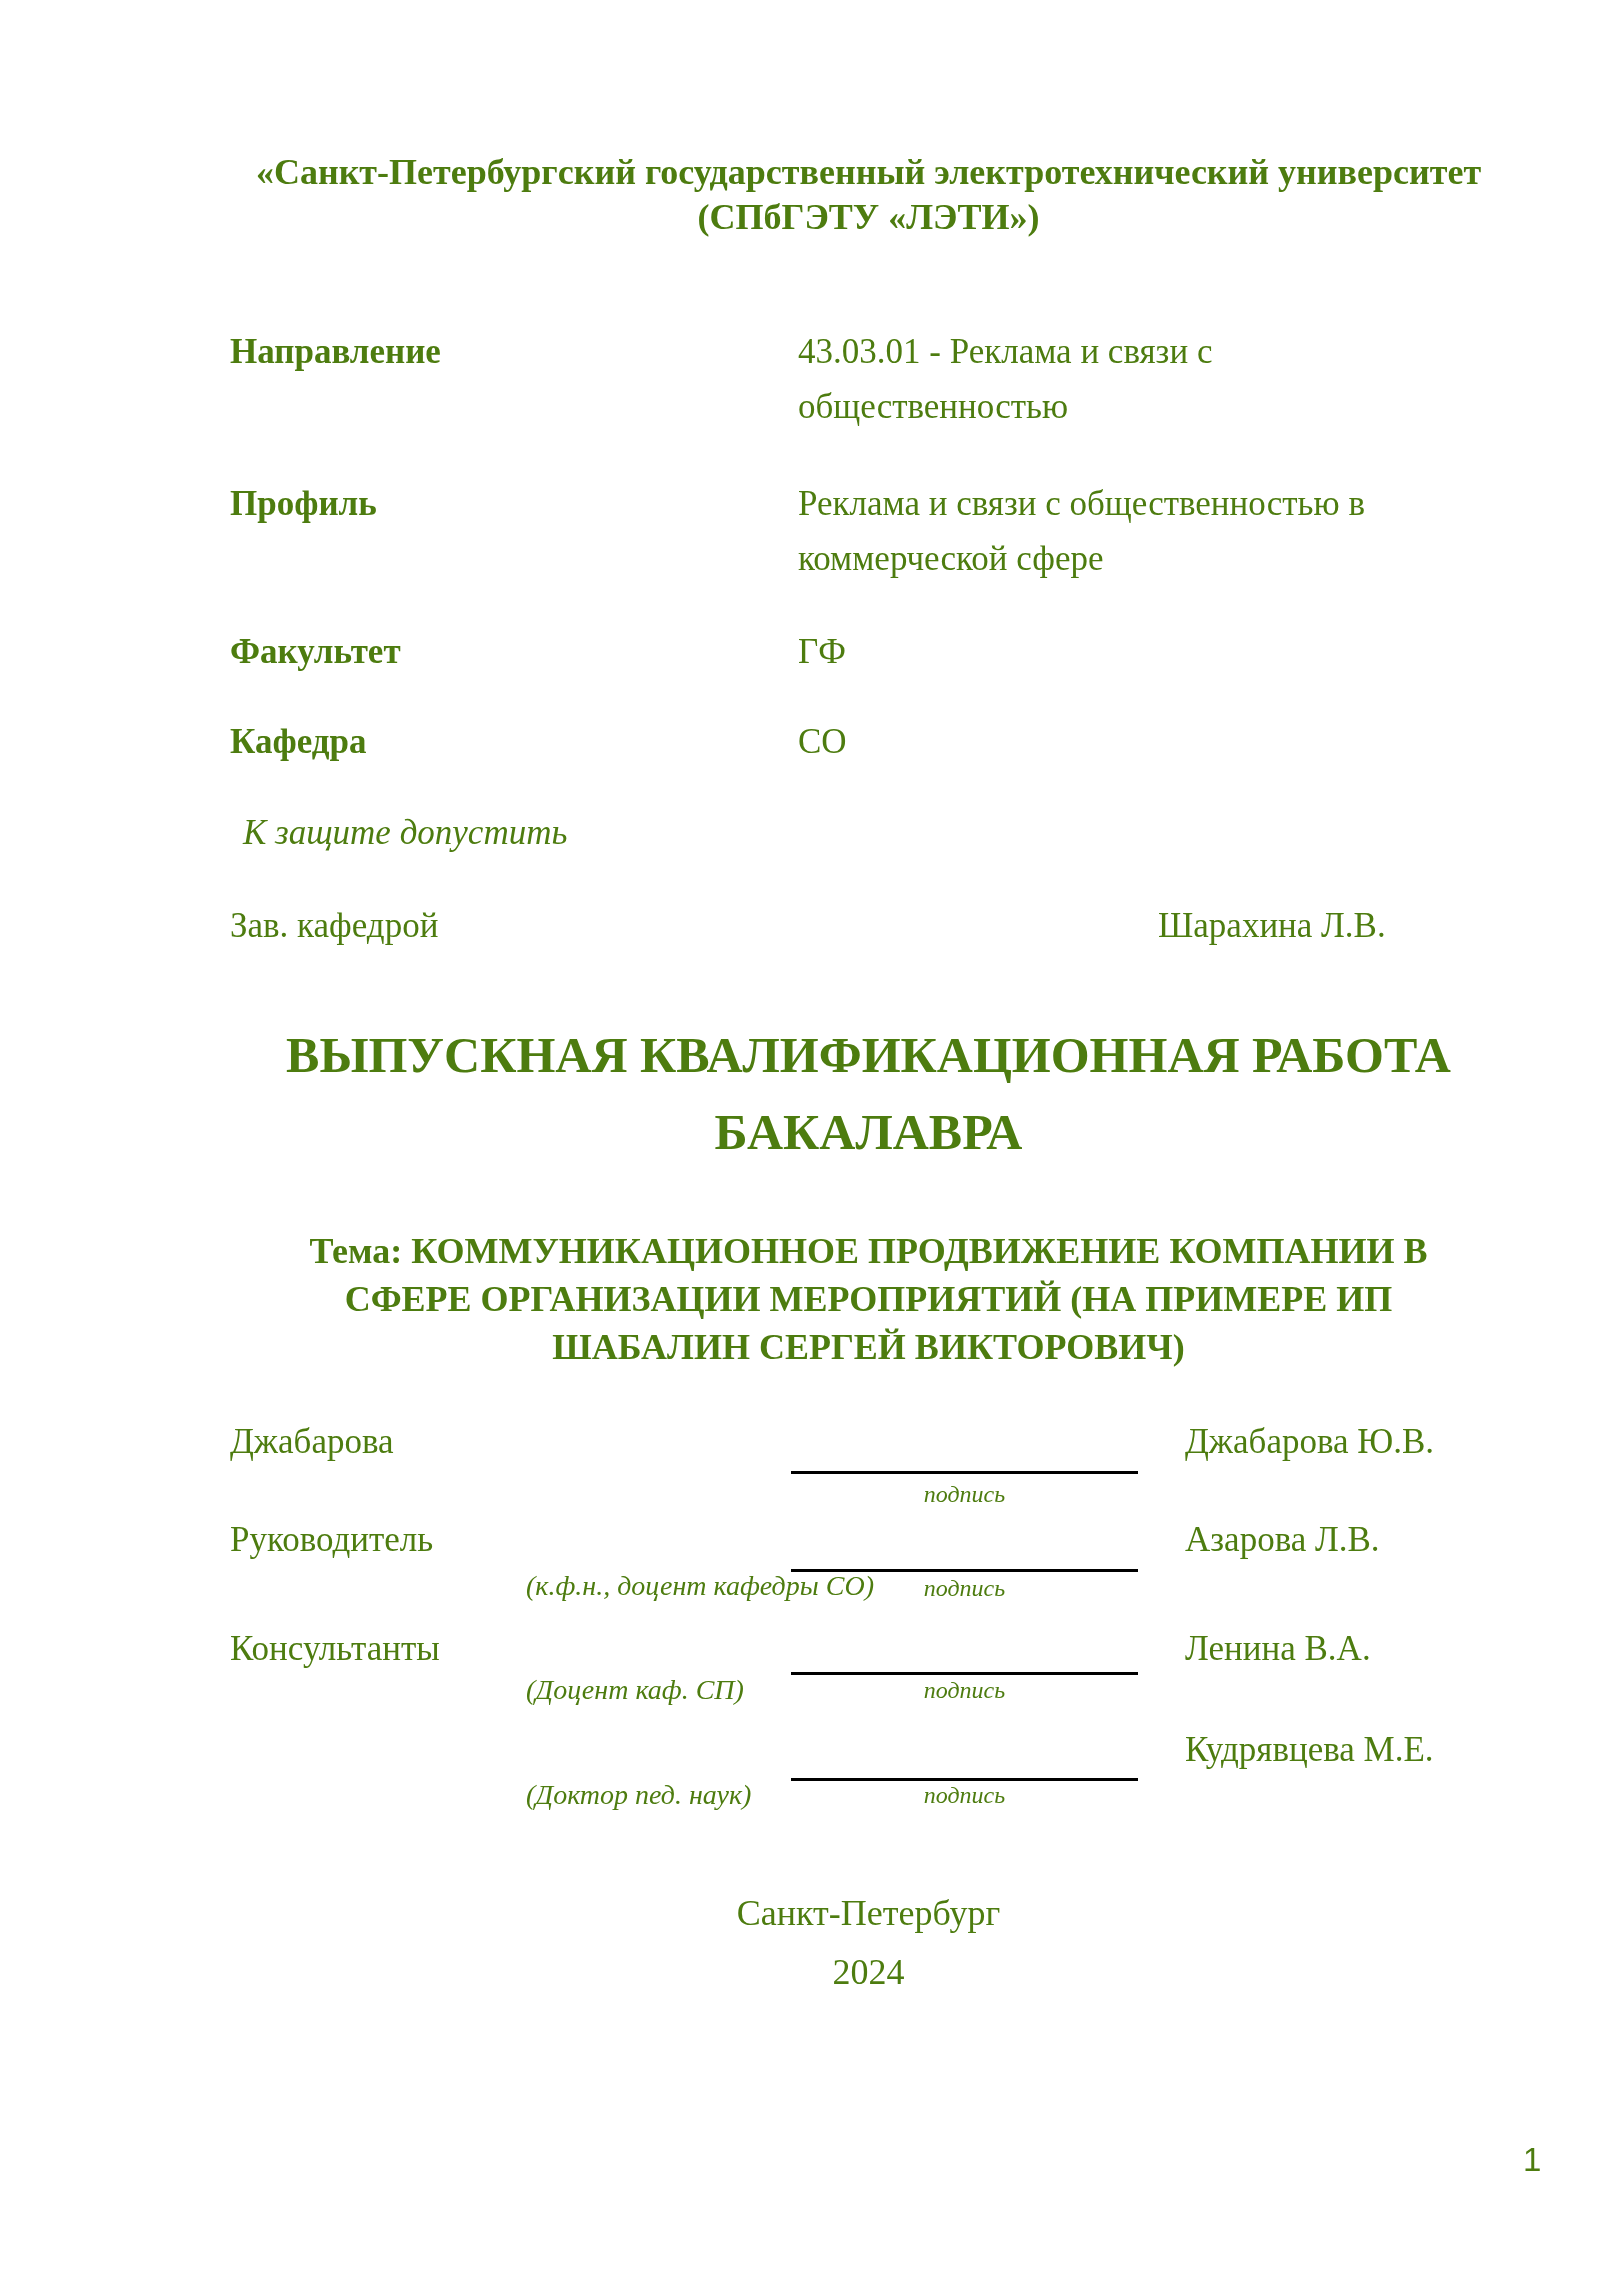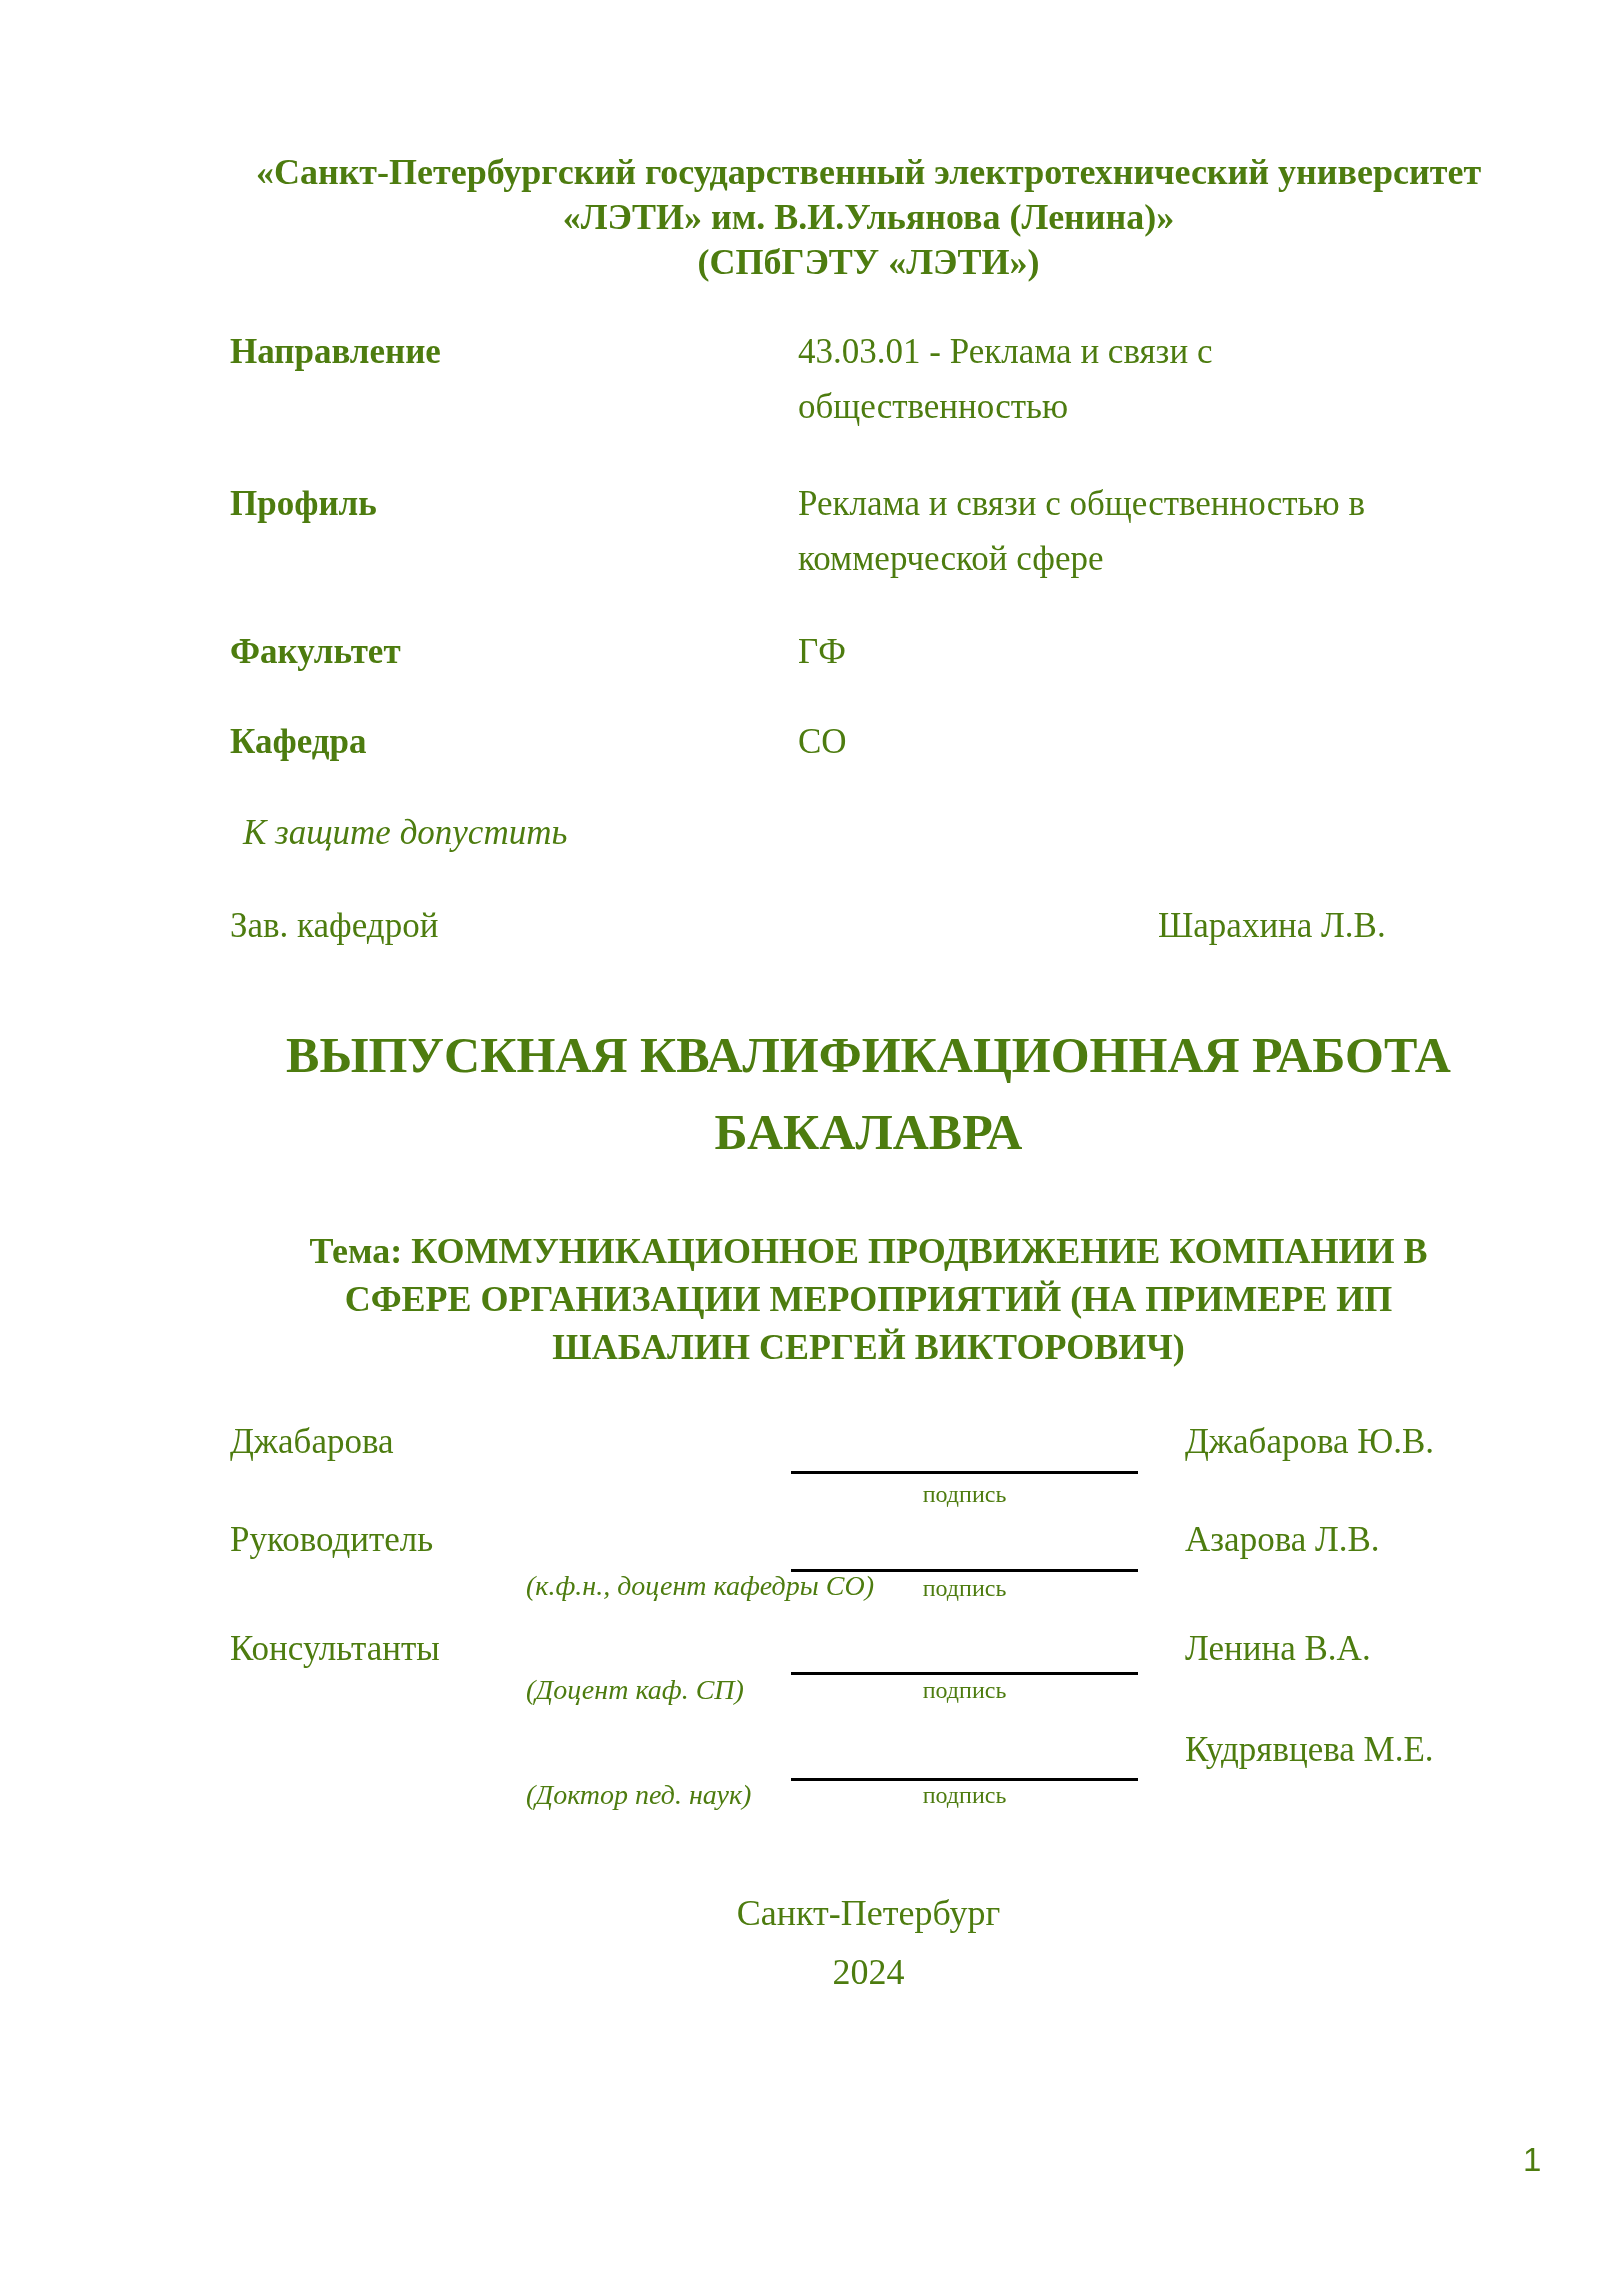--- a/index.html
+++ b/index.html
@@ -57,21 +57,21 @@
     left: 230px; top: 1227px; width: 1277px;
     text-align: center;
     font-size: 36px; line-height: 48px; font-weight: bold;
   }
 
   .sig-role { left: 230px; font-size: 35px; line-height: 41px; white-space: nowrap; }
   .sig-name { left: 1185px; font-size: 35px; line-height: 41px; white-space: nowrap; }
   .sig-line { left: 791px; width: 347px; height: 0; border-top: 3.9px solid #000; }
   .sig-caption {
     left: 791px; width: 347px; text-align: center;
-    font-size: 24px; line-height: 28px; 
+    font-size: 24px; line-height: 28px; font-style: italic;
   }
   .sig-qual {
     left: 526px;
     font-size: 28px; line-height: 28px; font-style: italic;
     white-space: nowrap;
   }
 
   .city-line { left: 230px; top: 1891px; width: 1277px; text-align: center; font-size: 36px; line-height: 45px; }
   .year-line { left: 230px; top: 1950px; width: 1277px; text-align: center; font-size: 36px; line-height: 45px; }
 
@@ -81,21 +81,20 @@
     font-size: 33px; line-height: 38px;
   }
 </style>
 </head>
 <body>
 
 <div class="page">
 
   <div class="abs header-block">
     <div>«Санкт-Петербургский государственный электротехнический университет</div>
-    <div>«ЛЭТИ» им. В.И.Ульянова (Ленина)»</div>
     <div>(СПбГЭТУ «ЛЭТИ»)</div>
   </div>
 
   <div class="abs field-label" style="top:324px">Направление</div>
   <div class="abs field-value" style="top:324px">43.03.01 - Реклама и связи с
 общественностью</div>
 
   <div class="abs field-label" style="top:476px">Профиль</div>
   <div class="abs field-value" style="top:476px">Реклама и связи с общественностью в
 коммерческой сфере</div>

